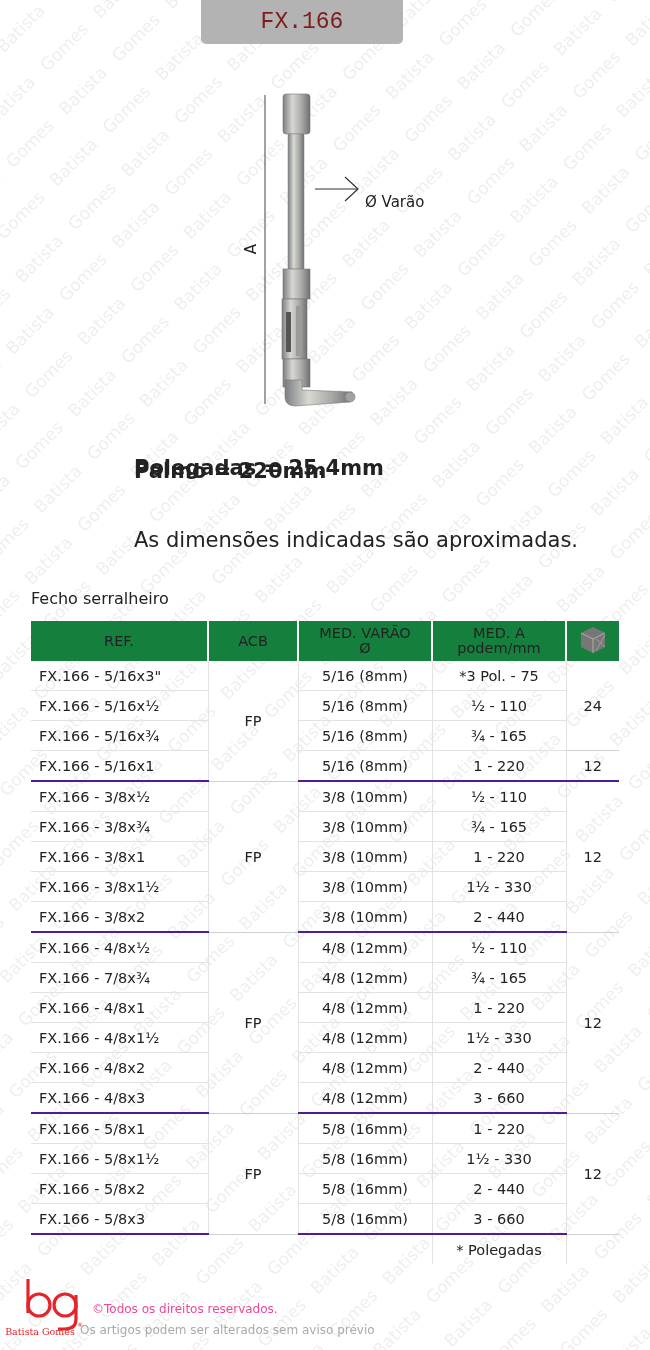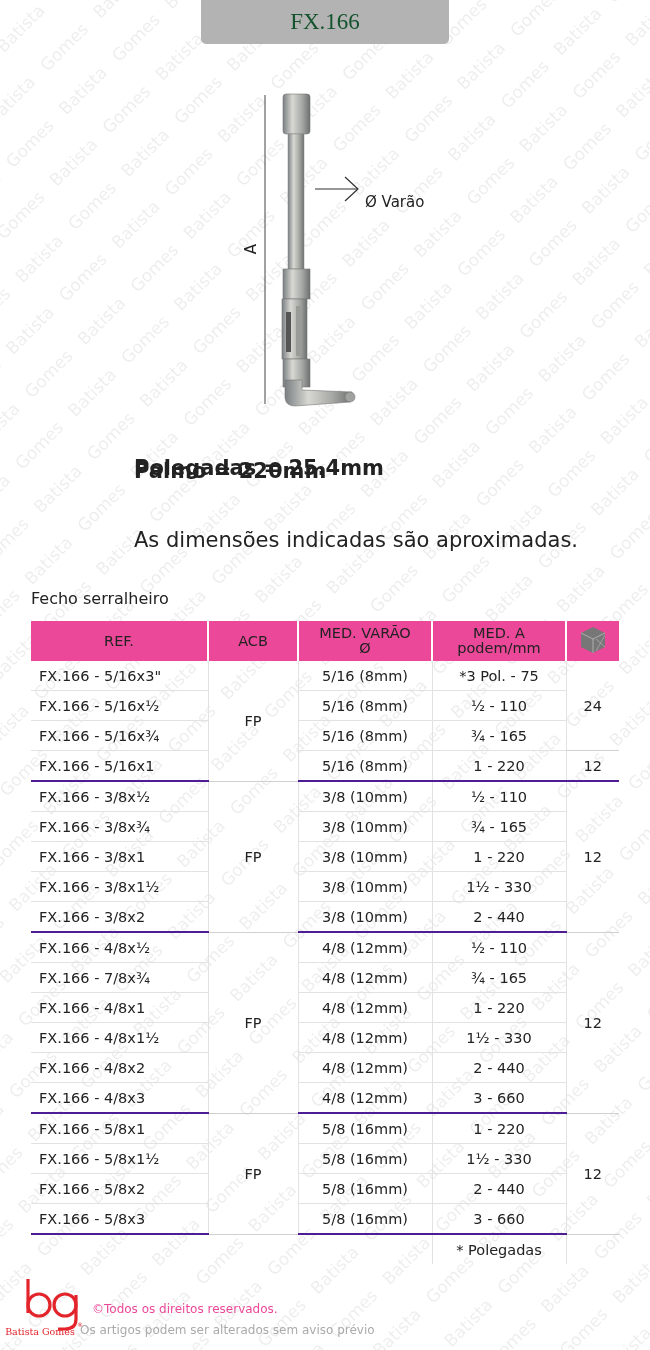--- a/index.html
+++ b/index.html
@@ -13,35 +13,35 @@
     position: absolute; inset: 0; pointer-events: none; overflow: hidden; z-index: 0;
   }
   .watermark .wm-inner {
     position: absolute; left: -400px; top: -300px; width: 1600px; height: 2200px;
     transform: rotate(-45deg);
     color: rgba(0,0,0,0.07);
     font-family: "DejaVu Sans", sans-serif; font-size: 17px; line-height: 44px;
     white-space: pre; word-spacing: 10px;
   }
   .title-tab {
-    position: absolute; left: 201px; top: 0; width: 248px; height: 44px;
+    position: absolute; left: 201px; top: 0; width: 202px; height: 44px;
     background: #b3b3b3; border-radius: 0 0 5px 5px;
-    color: #14532d; font-size: 23px; text-align: center; line-height: 44px;
-    font-family: Liberation Serif, serif; z-index: 2;
+    color: #7f1d1d; font-size: 23px; text-align: center; line-height: 44px;
+    font-family: Liberation Mono, monospace; z-index: 2;
   }
   .figure { position: absolute; left: 240px; top: 80px; width: 220px; height: 340px; z-index: 2; }
   .note { position: absolute; left: 134px; z-index: 2; font-size: 21px; }
   .note.bold { font-weight: bold; }
   .section-title { position: absolute; left: 31px; top: 589px; font-size: 16px; z-index: 2; text-align: right; }
   table.spec {
     position: absolute; left: 31px; top: 621px; z-index: 2;
     border-collapse: collapse; table-layout: fixed; font-size: 14.5px;
   }
   table.spec th {
-    background: #ec4899; font-weight: normal; height: 40px; padding: 0;
+    background: #15803d; font-weight: normal; height: 40px; padding: 0;
     border-left: 2px solid #fff; font-size: 14.5px; line-height: 15px;
   }
   table.spec th:first-child { border-left: none; }
   table.spec td {
     height: 29px; padding: 0; border-bottom: 1px solid #e2e2e2; border-left: 1px solid #e2e2e2;
     text-align: center;
   }
   table.spec td.ref { text-align: left; padding-left: 8px; border-left: none; }
   table.spec tr.grp-end td { border-bottom: 2px solid #4c1d95; }
   table.spec td.merged { border-bottom: 1px solid #d0d0d0; }

